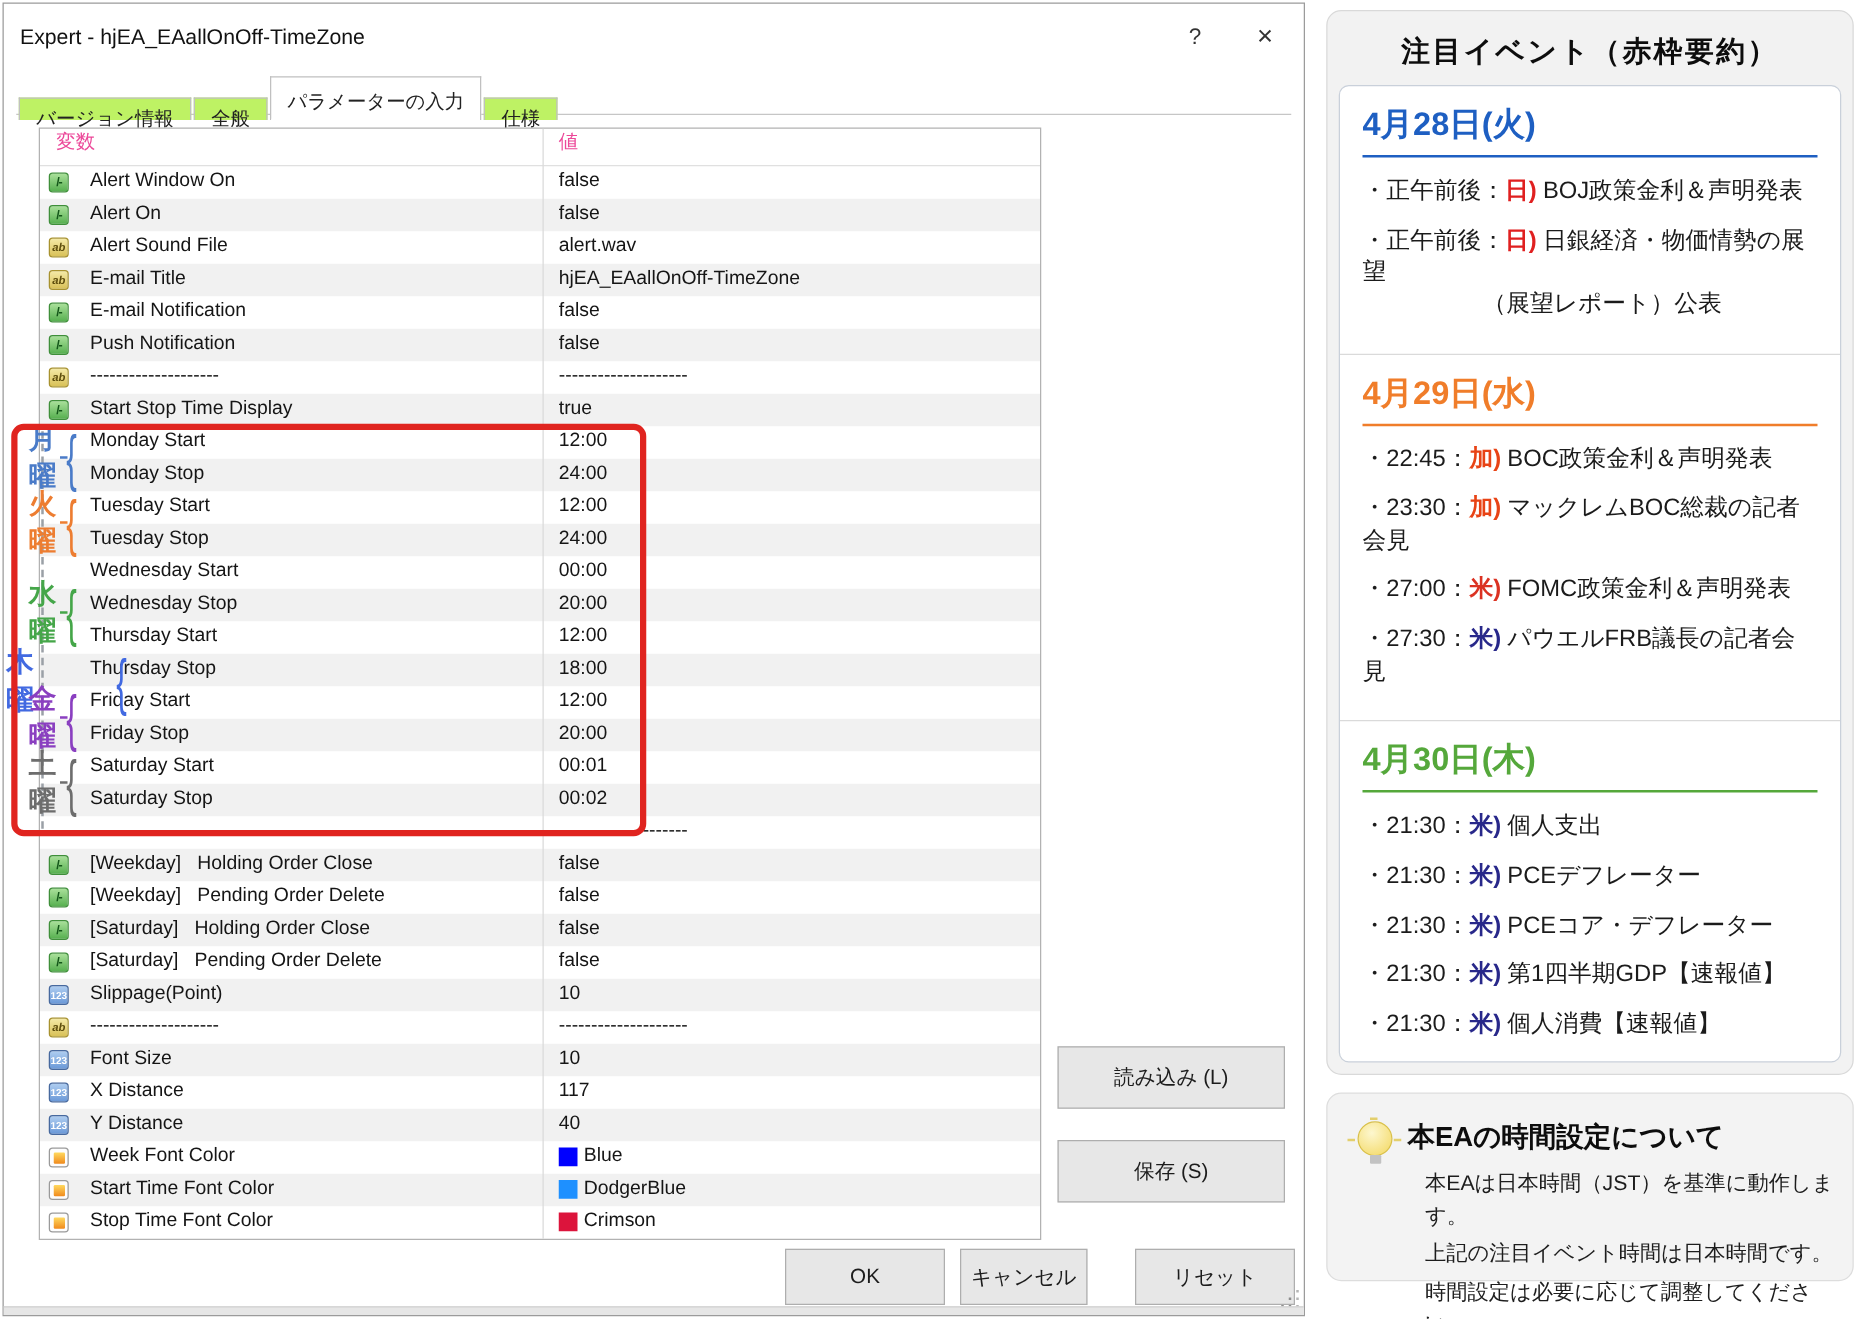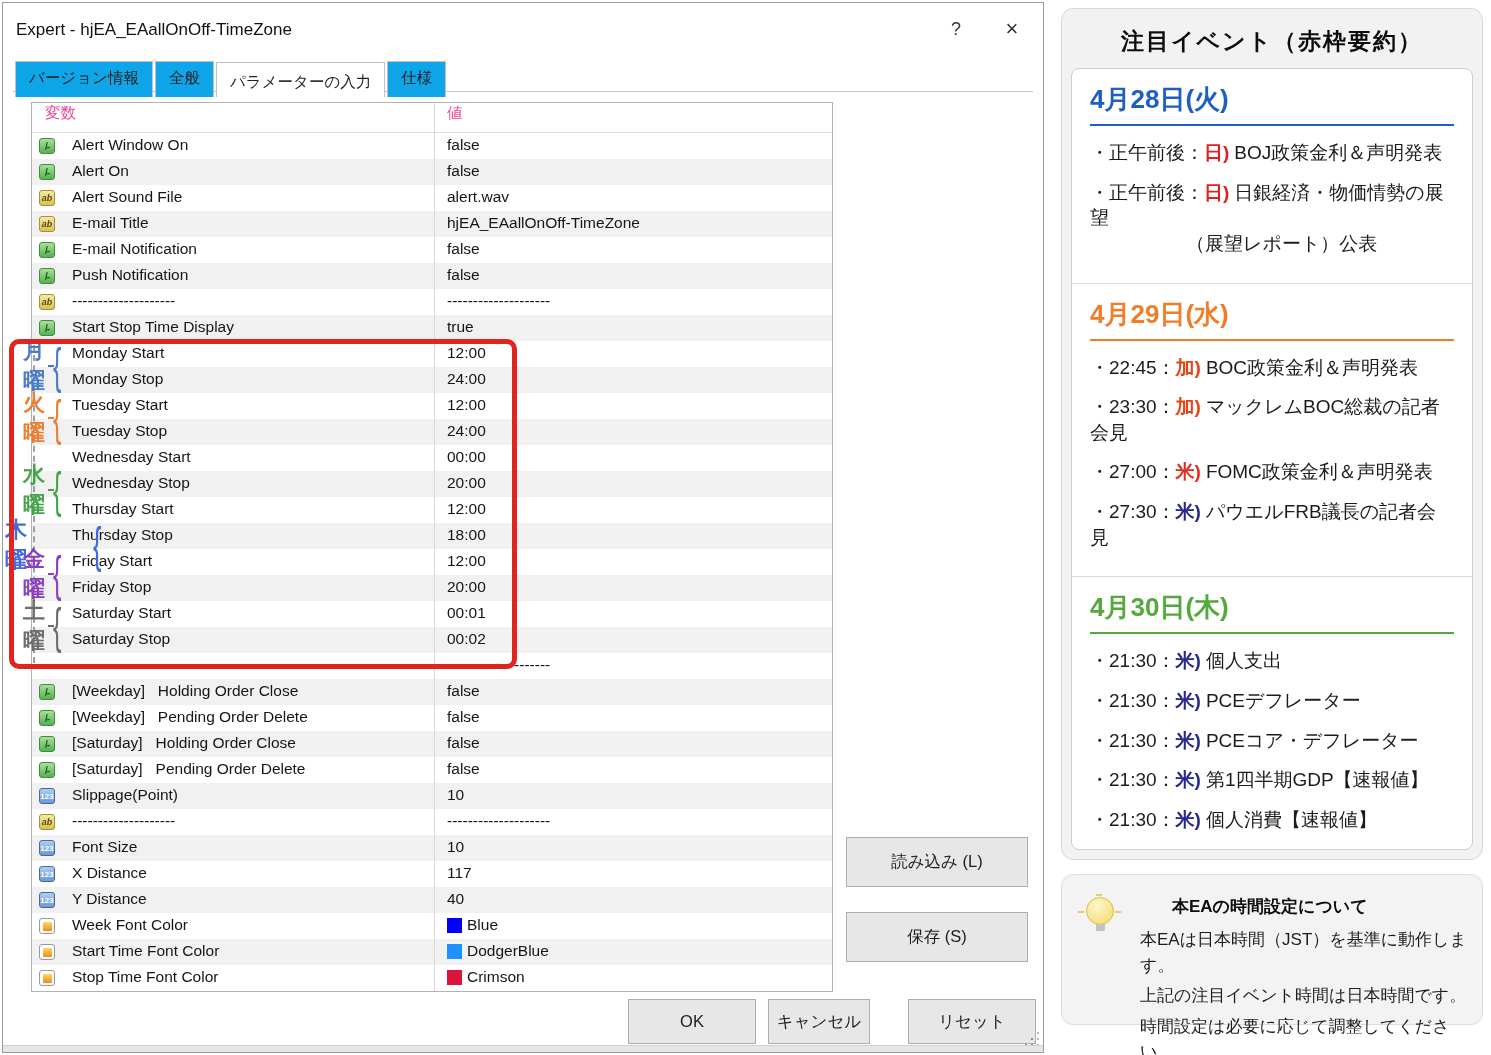--- a/index.html
+++ b/index.html
@@ -20,22 +20,22 @@
     position:absolute; top:10px; width:34px; height:32px; border:none; background:transparent;
     font-size:20px; color:#333; display:flex; align-items:center; justify-content:center;
     font-family:"Liberation Sans", sans-serif; cursor:default;
   }
   .winbtn.help { right:70px; font-size:18px; }
   .winbtn.close { right:14px; font-size:22px; }
 
   .tabline { position:absolute; left:10px; right:10px; top:88px; border-top:1px solid #c6c6c6; }
   .tabs { position:absolute; left:12px; top:58px; display:flex; align-items:flex-end; z-index:3; }
   .tab {
-    background:#0ea5e9; border:1px solid #c0c0c0; border-bottom:none;
-    padding:6px 13px 7px; font-size:15.5px; color:#222; margin-right:2px; height:36px;
+    background:#bef264; border:1px solid #c0c0c0; border-bottom:none;
+    padding:6px 13px 7px; font-size:15.5px; color:#222; margin-right:2px; height:18px;
   }
   .tab.active { background:#fff; height:35px; padding-top:9px; position:relative; z-index:4; }
   .tab.active::after { content:""; position:absolute; left:0; right:0; bottom:-1px; height:2px; background:#fff; }
 
   
   .ptable {
     position:absolute; left:28px; top:99px; width:802px; height:890px;
     border:1px solid #b2b2b2; background:#fff; font-size:15.5px;
   }
   .coldiv { position:absolute; left:402px; top:0; bottom:0; border-left:1px solid #dadada; pointer-events:none; }
@@ -90,21 +90,21 @@
   .edate { font-size:26px; font-weight:bold; margin:0 2px 12px; padding-bottom:7px; border-bottom:2px solid; }
   .eitem { font-size:19px; color:#1b1b1b; margin:14px 2px; line-height:1.35; }
   .eitem .tag { font-weight:bold; margin-right:5px; }
   .eitem .wrap2 { display:block; padding-left:96px; }
 
   
   .note {
     position:absolute; left:1061px; top:874px; width:422px; height:151px;
     background:#f3f3f3; border:1px solid #dddddd; border-radius:12px;
   }
-  .note h3 { margin:20px 14px 9px 110px; font-size:17px; color:#0d0d0d; }
+  .note h3 { margin:20px 14px 9px 64px; font-size:22px; color:#0d0d0d; }
   .note p { margin:5px 12px 5px 78px; font-size:17px; line-height:1.5; color:#1d1d1d; }
   .bulb { position:absolute; left:24px; top:22px; width:28px; height:28px; border-radius:50%;
           background:radial-gradient(circle at 40% 32%, #fdf7cf, #f3d75e); border:1px solid #d9c04a; }
   .bulb::after { content:""; position:absolute; left:9px; bottom:-7px; width:9px; height:7px; background:#c2c2c2; border-radius:1px; }
   .bulb::before { content:""; position:absolute; left:-9px; top:13px; width:6px; height:2px; background:#e3cf6d;
                   box-shadow:37px 0 #e3cf6d, 18px -17px #e3cf6d; }
 </style>
 </head>
 <body>
 

